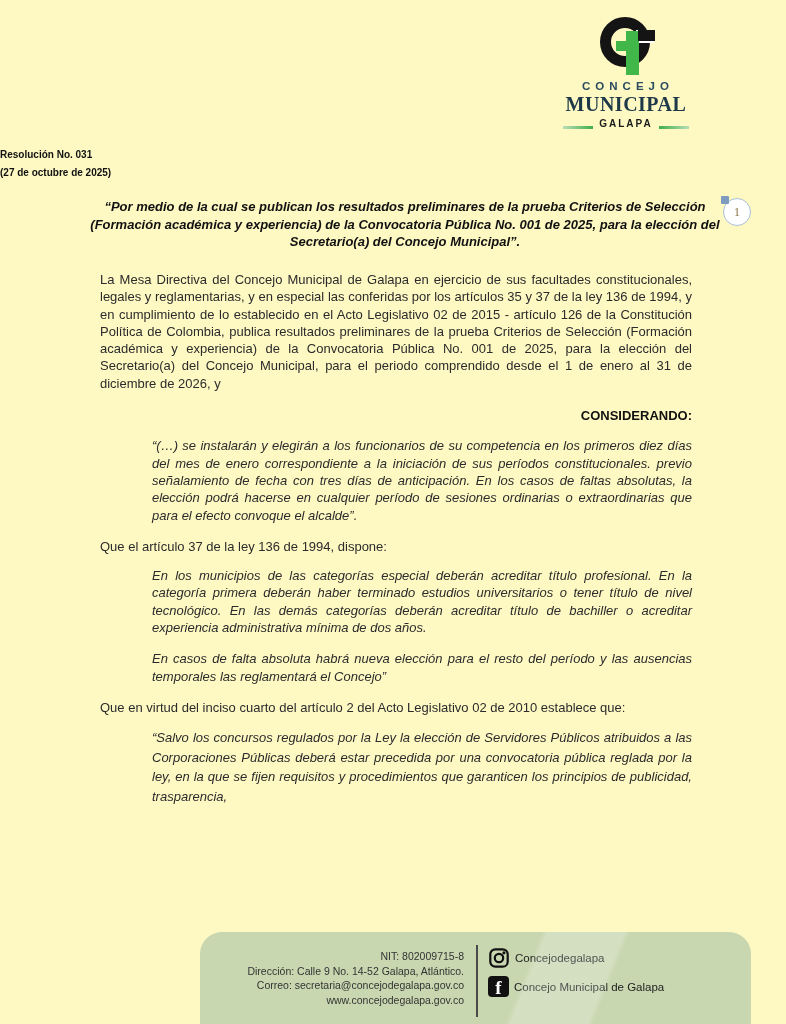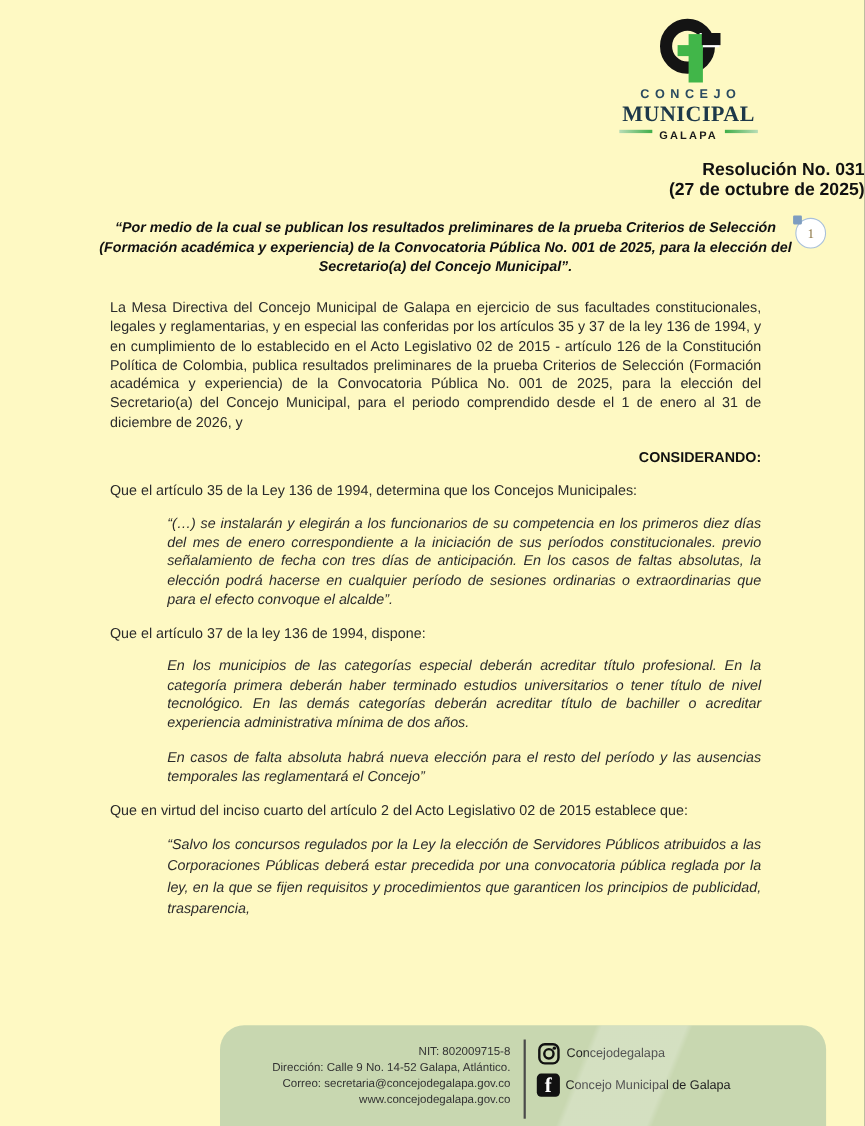--- a/index.html
+++ b/index.html
@@ -15,29 +15,29 @@
   .g-mark { position:relative; width:60px; height:60px; margin:0 auto 4px auto; }
   .g-ring { position:absolute; left:4px; top:1px; width:50px; height:50px;
             border:11px solid #141414; border-radius:50%; }
   .g-gap  { position:absolute; left:40px; top:14px; width:18px; height:13px; background:#ffffff; }
   .g-stem { position:absolute; left:30px; top:15px; width:13px; height:44px; background:#41b649; }
   .g-flag { position:absolute; left:20px; top:25px; width:11px; height:10px; background:#41b649; }
   .g-cross{ position:absolute; left:42px; top:14px; width:17px; height:11px; background:#141414; }
   .logo-concejo { font-size:11.5px; font-weight:700; letter-spacing:5px; color:#2a4a60; margin-left:4px; }
   .logo-municipal { font-family:"Liberation Serif", serif; font-size:20px; font-weight:700;
                     color:#1d3849; letter-spacing:.5px; margin-top:1px; }
-  .logo-galapa-row { display:flex; align-items:flex-start; justify-content:center; gap:6px; margin-top:2px; }
+  .logo-galapa-row { display:flex; align-items:flex-end; justify-content:center; gap:6px; margin-top:2px; }
   .logo-galapa-row .glabel { font-size:10px; font-weight:700; letter-spacing:2px; color:#1a1a1a; }
   .gline { width:30px; height:3px; background:#3fae49; }
   .gline.left  { background:linear-gradient(to right,#b9ddb6,#3fae49); }
   .gline.right { background:linear-gradient(to left,#b9ddb6,#3fae49); }
 
   
-  .title { position:absolute; top:146px; left:0; width:100%; text-align:right;
-           font-weight:700; font-size:16px; line-height:18px; color:#111; }
+  .title { position:absolute; top:146px; left:0; width:100%; text-align:left;
+           font-weight:700; font-size:10px; line-height:18px; color:#111; }
   .subtitle { position:absolute; top:198px; left:85px; width:640px; text-align:center;
               font-weight:700; font-style:italic; font-size:13px; line-height:17.5px; color:#111; }
 
   
   .annotation { position:absolute; left:723px; top:198px; width:28px; height:28px;
                 border:1.5px solid #a9c0da; border-radius:50%; background:#fff;
                 display:flex; align-items:center; justify-content:center; cursor:pointer; }
   .annotation-num { font-family:"Liberation Serif", serif; font-size:12px; color:#8a7340; }
   .annotation-square { position:absolute; left:-3px; top:-3px; width:8px; height:8px;
                        background:#7d9cc0; border-radius:1px; }
@@ -99,26 +99,25 @@
   <div class="subtitle">“Por medio de la cual se publican los resultados preliminares de la prueba Criterios de Selección (Formación académica y experiencia) de la Convocatoria Pública No. 001 de 2025, para la elección del Secretario(a) del Concejo Municipal”.</div>
 
   <div class="annotation">
     <span class="annotation-square"></span>
     <span class="annotation-num">1</span>
   </div>
 
   <main class="body">
     <p class="para">La Mesa Directiva del Concejo Municipal de Galapa en ejercicio de sus facultades constitucionales, legales y reglamentarias, y en especial las conferidas por los artículos 35 y 37 de la ley 136 de 1994, y en cumplimiento de lo establecido en el Acto Legislativo 02 de 2015 - artículo 126 de la Constitución Política de Colombia, publica resultados preliminares de la prueba  Criterios de Selección (Formación académica y experiencia) de la Convocatoria Pública No. 001 de 2025, para la elección del Secretario(a) del Concejo Municipal, para el periodo comprendido desde el 1 de enero al 31 de diciembre de 2026, y</p>
     <p class="heading">CONSIDERANDO:</p>
-    <p class="intro">Que el artículo 35 de la Ley 136 de 1994, determina que los Concejos Municipales:</p>
     <p class="quote">“(…) se instalarán y elegirán a los funcionarios de su competencia en los primeros diez días del mes de enero correspondiente a la iniciación de sus períodos constitucionales. previo señalamiento de fecha con tres días de anticipación. En los casos de faltas absolutas, la elección podrá hacerse en cualquier período de sesiones ordinarias o extraordinarias que para el efecto convoque el alcalde”.</p>
     <p class="intro">Que el artículo 37 de la ley 136 de 1994, dispone:</p>
     <p class="quote">En los municipios de las categorías especial deberán acreditar título profesional. En la categoría primera deberán haber terminado estudios universitarios o tener título de nivel tecnológico. En las demás categorías deberán acreditar título de bachiller o acreditar experiencia administrativa mínima de dos años.</p>
     <p class="quote">En casos de falta absoluta habrá nueva elección para el resto del período y las ausencias temporales las reglamentará el Concejo”</p>
-    <p class="intro">Que en virtud del inciso cuarto del artículo 2 del Acto Legislativo 02 de 2015 establece que:</p>
+    <p class="intro">Que en virtud del inciso cuarto del artículo 2 del Acto Legislativo 02 de 2010 establece que:</p>
     <p class="quote quote-loose">“Salvo los concursos regulados por la Ley la elección de Servidores Públicos atribuidos a las Corporaciones Públicas deberá estar precedida por una convocatoria pública reglada por la ley, en la que se fijen requisitos y procedimientos que garanticen los principios de publicidad, trasparencia,</p>
   </main>
 
   <footer class="footer">
     <div class="footer-contact">
       <div>NIT: 802009715-8</div>
       <div>Dirección: Calle 9 No. 14-52 Galapa, Atlántico.</div>
       <div>Correo: secretaria@concejodegalapa.gov.co</div>
       <div>www.concejodegalapa.gov.co</div>
     </div>

